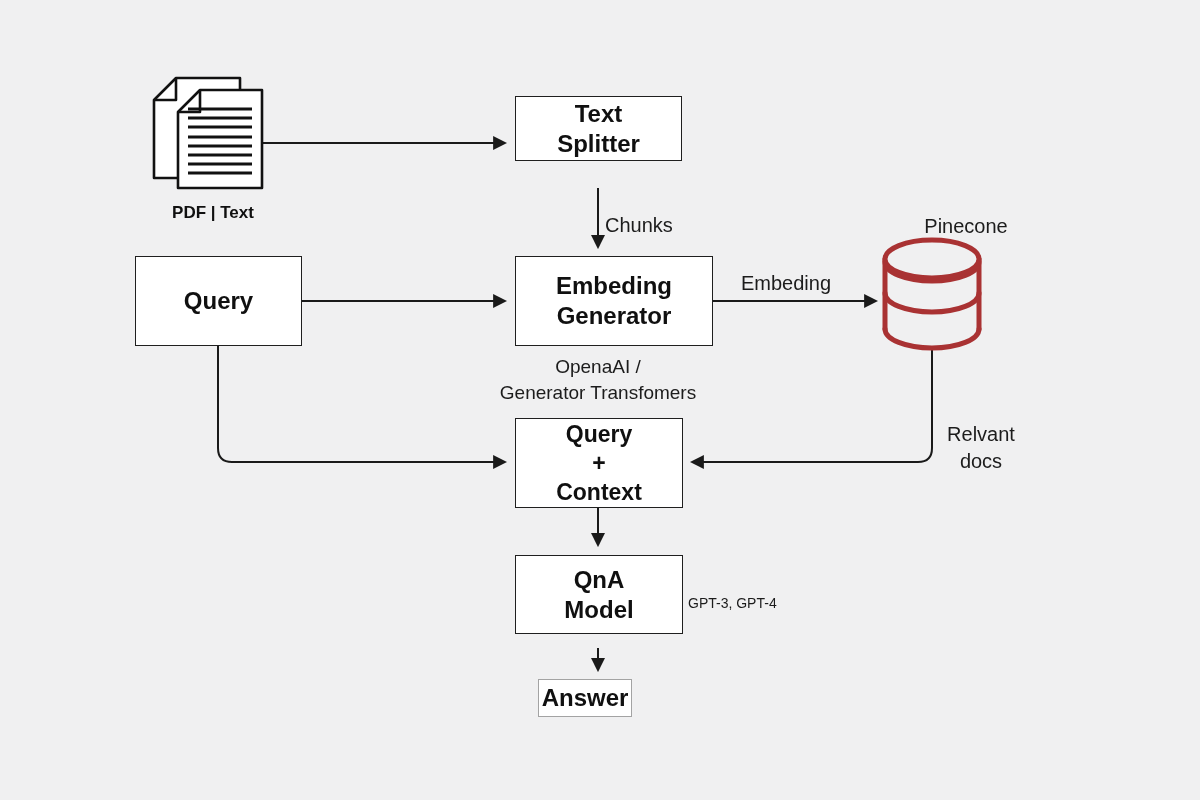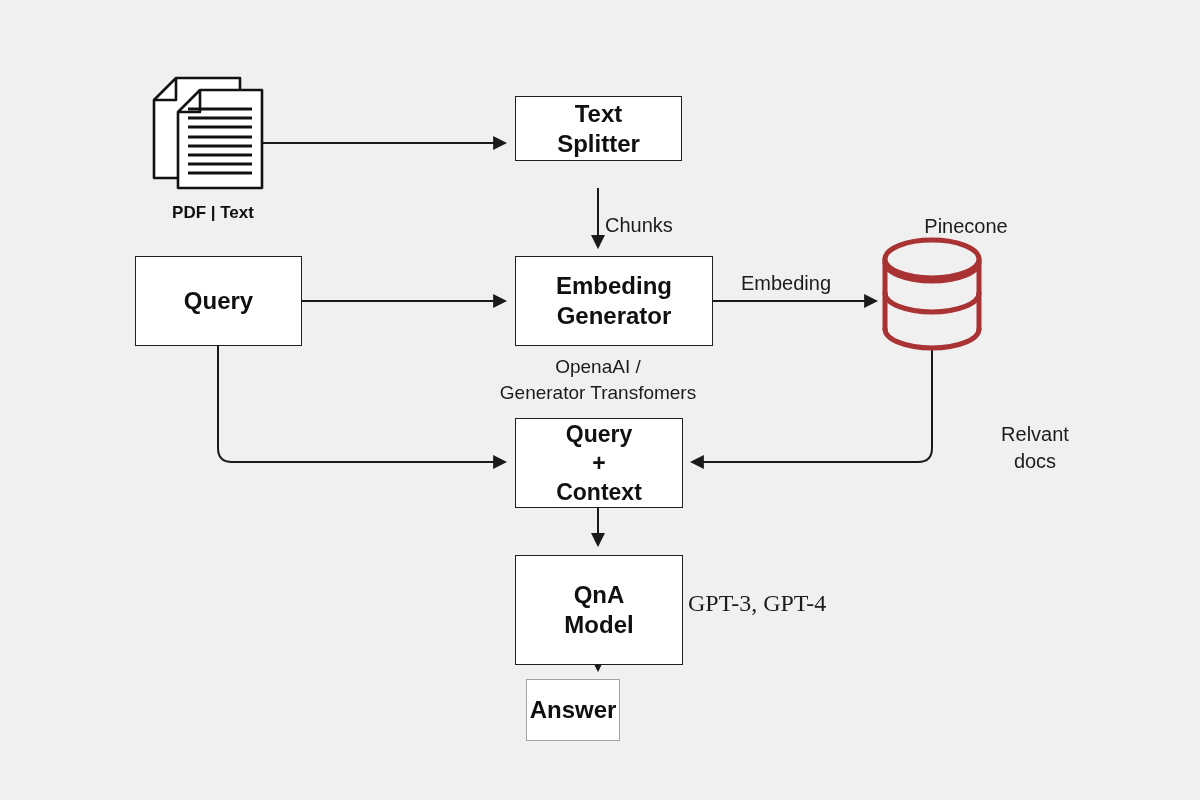--- a/index.html
+++ b/index.html
@@ -35,40 +35,40 @@
     color: #101010;
     font-size: 24px;
     line-height: 30px;
     white-space: pre-line;
     box-sizing: border-box;
   }
   #node-text-splitter   { left: 515px; top:  96px; width: 167px; height: 65px; }
   #node-query           { left: 135px; top: 256px; width: 167px; height: 90px; }
   #node-embedding-gen   { left: 515px; top: 256px; width: 198px; height: 90px; }
   #node-query-context   { left: 515px; top: 418px; width: 168px; height: 90px; font-size: 23px; line-height: 29px; }
-  #node-qna-model       { left: 515px; top: 555px; width: 168px; height: 110px; }
-  #node-answer          { left: 526px; top: 679px; width:  94px; height: 62px; border: 1.4px solid #a3a3a3; font-size: 24px; }
+  #node-qna-model       { left: 515px; top: 555px; width: 168px; height: 79px; }
+  #node-answer          { left: 538px; top: 679px; width:  94px; height: 38px; border: 1.4px solid #a3a3a3; font-size: 24px; }
   
   .lbl {
     position: absolute;
     color: #1c1c1c;
     font-size: 20px;
     line-height: 27px;
     white-space: pre-line;
   }
   .lbl.bold { font-weight: 700; color: #101010; }
   .lbl.center { transform: translateX(-50%); text-align: center; }
   #lbl-pdf-text  { left: 213px; top: 199px; font-size: 17px; }
   #lbl-chunks    { left: 605px; top: 212px; }
   #lbl-embedings { left: 786px; top: 270px; }
   #lbl-pinecone  { left: 966px; top: 213px; }
   #lbl-vector-db { left: 1022px; top: 275px; font-size: 22px; line-height: 33px; }
   #lbl-models    { left: 598px; top: 354px; font-size: 19px; line-height: 26px; }
-  #lbl-relvant   { left: 1035px; top: 421px; }
-  #lbl-gpt       { left: 688px; top: 590px; font-size: 24px; font-family: Liberation Serif, serif; }
+  #lbl-relvant   { left: 981px; top: 421px; }
+  #lbl-gpt       { left: 688px; top: 590px; font-size: 14px; }
 </style>
 </head>
 <body>
 
 <div class="canvas">
 
   <svg class="layer" viewBox="0 0 1200 800">
     <defs>
       <marker id="arrowhead" viewBox="0 0 10 10" refX="8.5" refY="5" markerWidth="7" markerHeight="7" orient="auto-start-reverse">
         <path d="M 0 0 L 10 5 L 0 10 z" fill="#1a1a1a"></path>

